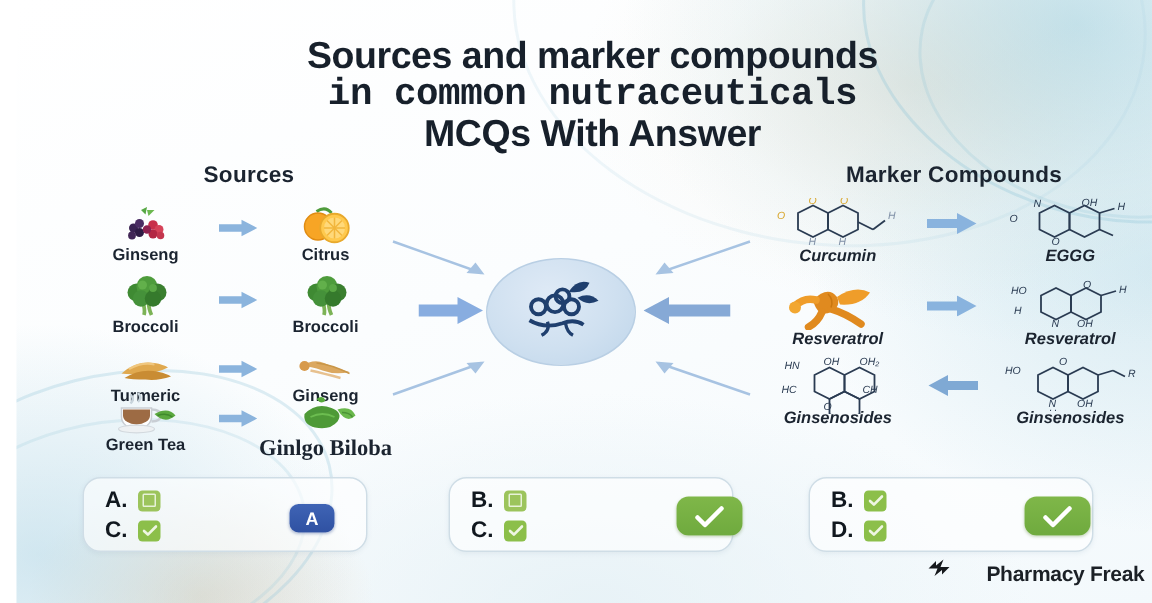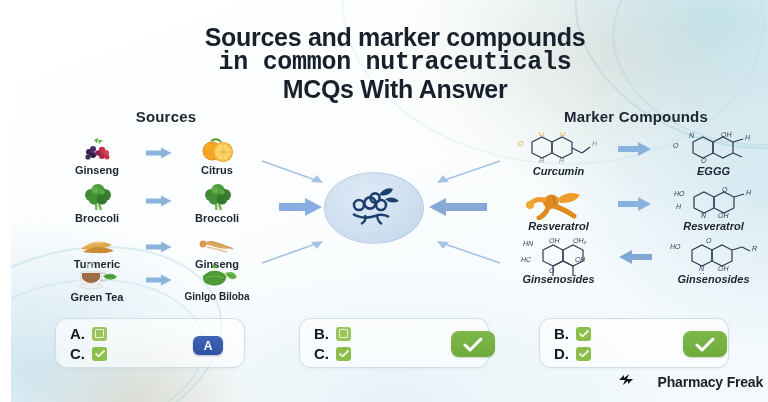--- a/index.html
+++ b/index.html
@@ -44,21 +44,21 @@
   #sources-head{left:60px;top:108px;width:190px;text-align:center;}
   #markers-head{left:495px;top:108px;width:260px;text-align:center;}
 
   
   .srcrow{position:absolute;left:40px;width:230px;height:46px;}
   .cell{position:absolute;width:92px;text-align:center;}
   .cell.left{left:0;}
   .cell.right{left:120px;}
   .thumb{height:28px;display:flex;align-items:flex-end;justify-content:center;}
   .cap{font-size:11px;font-weight:bold;color:#1b2430;margin-top:1px;white-space:nowrap;}
-  .cap.wide{font-size:10px;}
+  .cap.wide{font-size:15px;font-family:Liberation Serif, serif;}
   .arrow-s{
     position:absolute;left:95px;top:10px;width:26px;height:12px;
   }
 
   
   .mkrow{position:absolute;left:495px;width:265px;height:50px;font-style:italic;}
   .mcell{position:absolute;width:105px;text-align:center;}
   .mcell.left{left:0;}
   .mcell.right{left:155px;}
   .struct{height:32px;display:flex;align-items:center;justify-content:center;}

